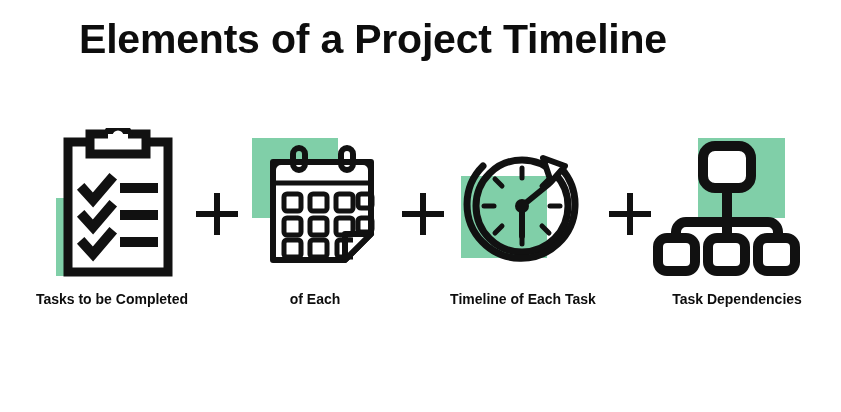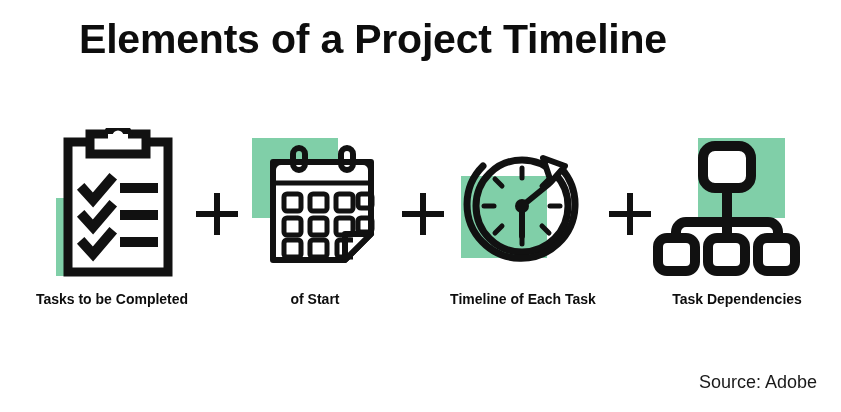--- a/index.html
+++ b/index.html
@@ -234,25 +234,24 @@
 
   <div class="plus plus-1"></div>
   <div class="plus plus-2"></div>
   <div class="plus plus-3"></div>
 
   <div class="labels">
     <div class="label label-1">
       <div>Tasks to be Completed</div>
     </div>
     <div class="label label-2">
-      <div>of Start</div>
+      <div>of Each</div>
     </div>
     <div class="label label-3">
       <div>Timeline of Each Task</div>
     </div>
     <div class="label label-4">
       <div>Task Dependencies</div>
     </div>
   </div>
 
-  <div class="source">Source: Adobe</div>
 
 </div>
 
 </body></html>

